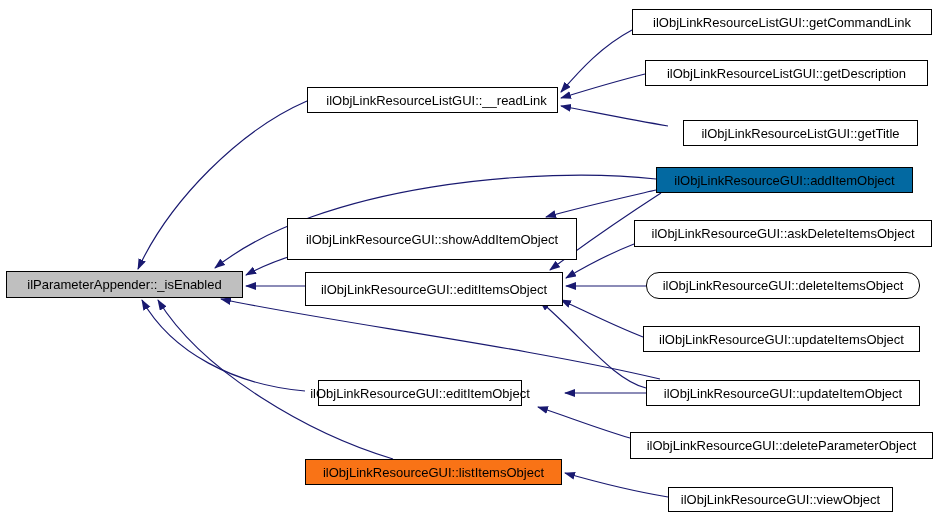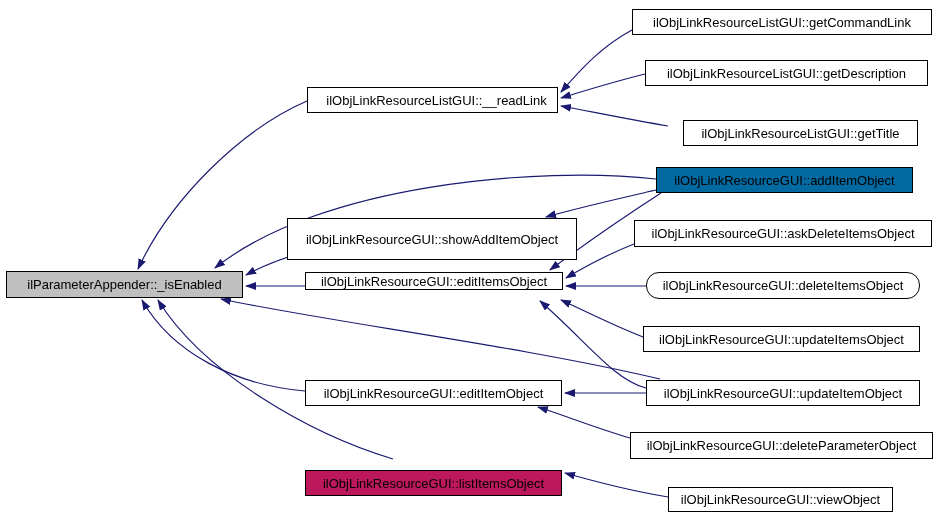--- a/index.html
+++ b/index.html
@@ -94,38 +94,38 @@
       </div>
       <div class="node" style="left: 656px; top: 167px; width: 257px; height: 26px; border-color: rgb(0, 0, 0); background: #0369a1;">
         <span>ilObjLinkResourceGUI::addItemObject</span>
       </div>
       <div class="node" style="left: 287px; top: 218px; width: 290px; height: 42px; border-color: rgb(0, 0, 0); background: rgb(255, 255, 255);">
         <span>ilObjLinkResourceGUI::showAddItemObject</span>
       </div>
       <div class="node" style="left: 634px; top: 220px; width: 298px; height: 27px; border-color: rgb(0, 0, 0); background: rgb(255, 255, 255);">
         <span>ilObjLinkResourceGUI::askDeleteItemsObject</span>
       </div>
-      <div class="node" style="left: 305px; top: 272px; width: 258px; height: 18px; border-color: rgb(0, 0, 0); background: rgb(255, 255, 255);">
+      <div class="node" style="left: 305px; top: 272px; width: 258px; height: 34px; border-color: rgb(0, 0, 0); background: rgb(255, 255, 255);">
         <span>ilObjLinkResourceGUI::editItemsObject</span>
       </div>
       <div class="node" style="left: 646px; top: 272px; width: 274px; height: 27px; border-color: rgb(0, 0, 0); background: rgb(255, 255, 255); border-radius: 13px;">
         <span>ilObjLinkResourceGUI::deleteItemsObject</span>
       </div>
       <div class="node" style="left: 643px; top: 326px; width: 277px; height: 26px; border-color: rgb(0, 0, 0); background: rgb(255, 255, 255);">
         <span>ilObjLinkResourceGUI::updateItemsObject</span>
       </div>
-      <div class="node" style="left: 305px; top: 380px; width: 257px; height: 26px; border-color: rgb(0, 0, 0); background: rgb(255, 255, 255);">
+      <div class="node" style="left: 318px; top: 380px; width: 204px; height: 26px; border-color: rgb(0, 0, 0); background: rgb(255, 255, 255);">
         <span>ilObjLinkResourceGUI::editItemObject</span>
       </div>
       <div class="node" style="left: 646px; top: 380px; width: 274px; height: 26px; border-color: rgb(0, 0, 0); background: rgb(255, 255, 255);">
         <span>ilObjLinkResourceGUI::updateItemObject</span>
       </div>
       <div class="node" style="left: 630px; top: 432px; width: 303px; height: 27px; border-color: rgb(0, 0, 0); background: rgb(255, 255, 255);">
         <span>ilObjLinkResourceGUI::deleteParameterObject</span>
       </div>
-      <div class="node" style="left: 305px; top: 470px; width: 257px; height: 26px; border-color: rgb(0, 0, 0); background: #be185d;">
+      <div class="node" style="left: 305px; top: 459px; width: 257px; height: 26px; border-color: rgb(0, 0, 0); background: #f97316;">
         <span>ilObjLinkResourceGUI::listItemsObject</span>
       </div>
       <div class="node" style="left: 668px; top: 487px; width: 225px; height: 25px; border-color: rgb(0, 0, 0); background: rgb(255, 255, 255);">
         <span>ilObjLinkResourceGUI::viewObject</span>
       </div>
     </div>
 </div>
 
 </body></html>

